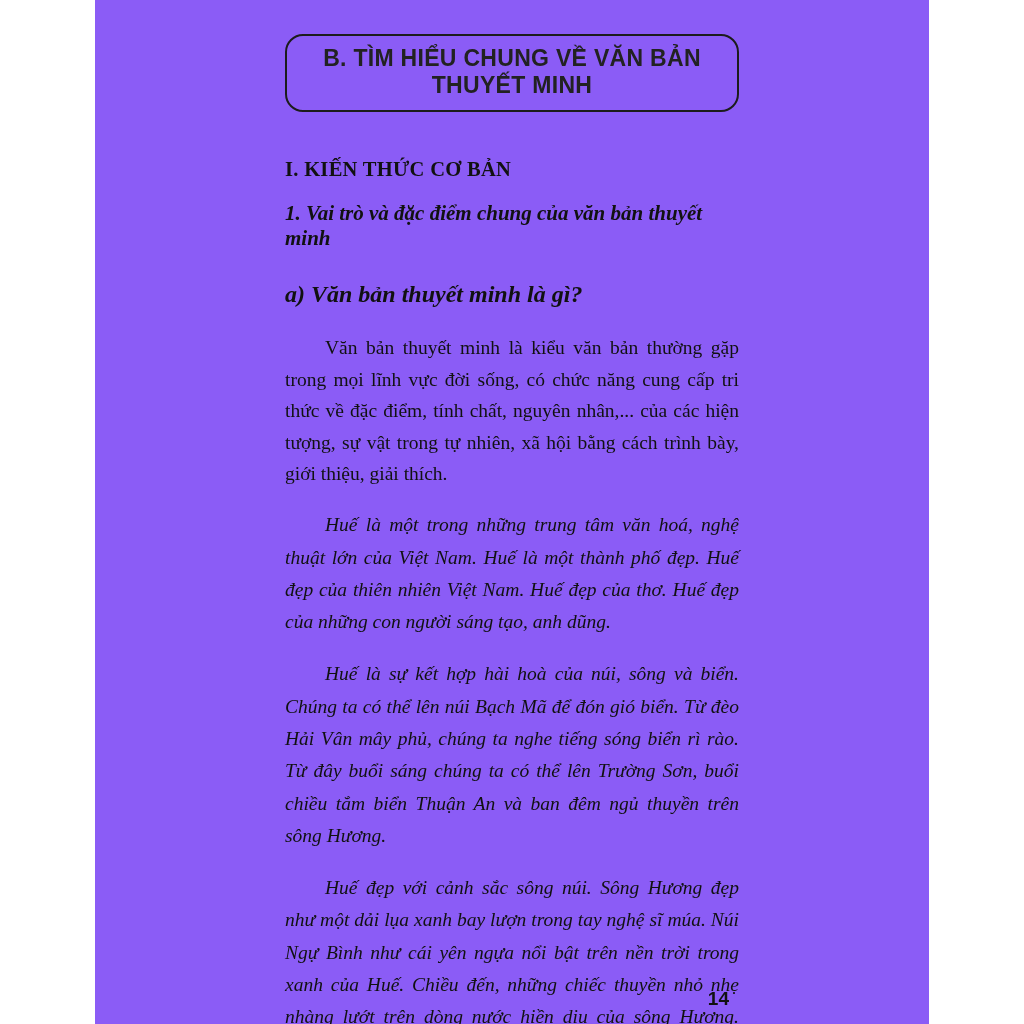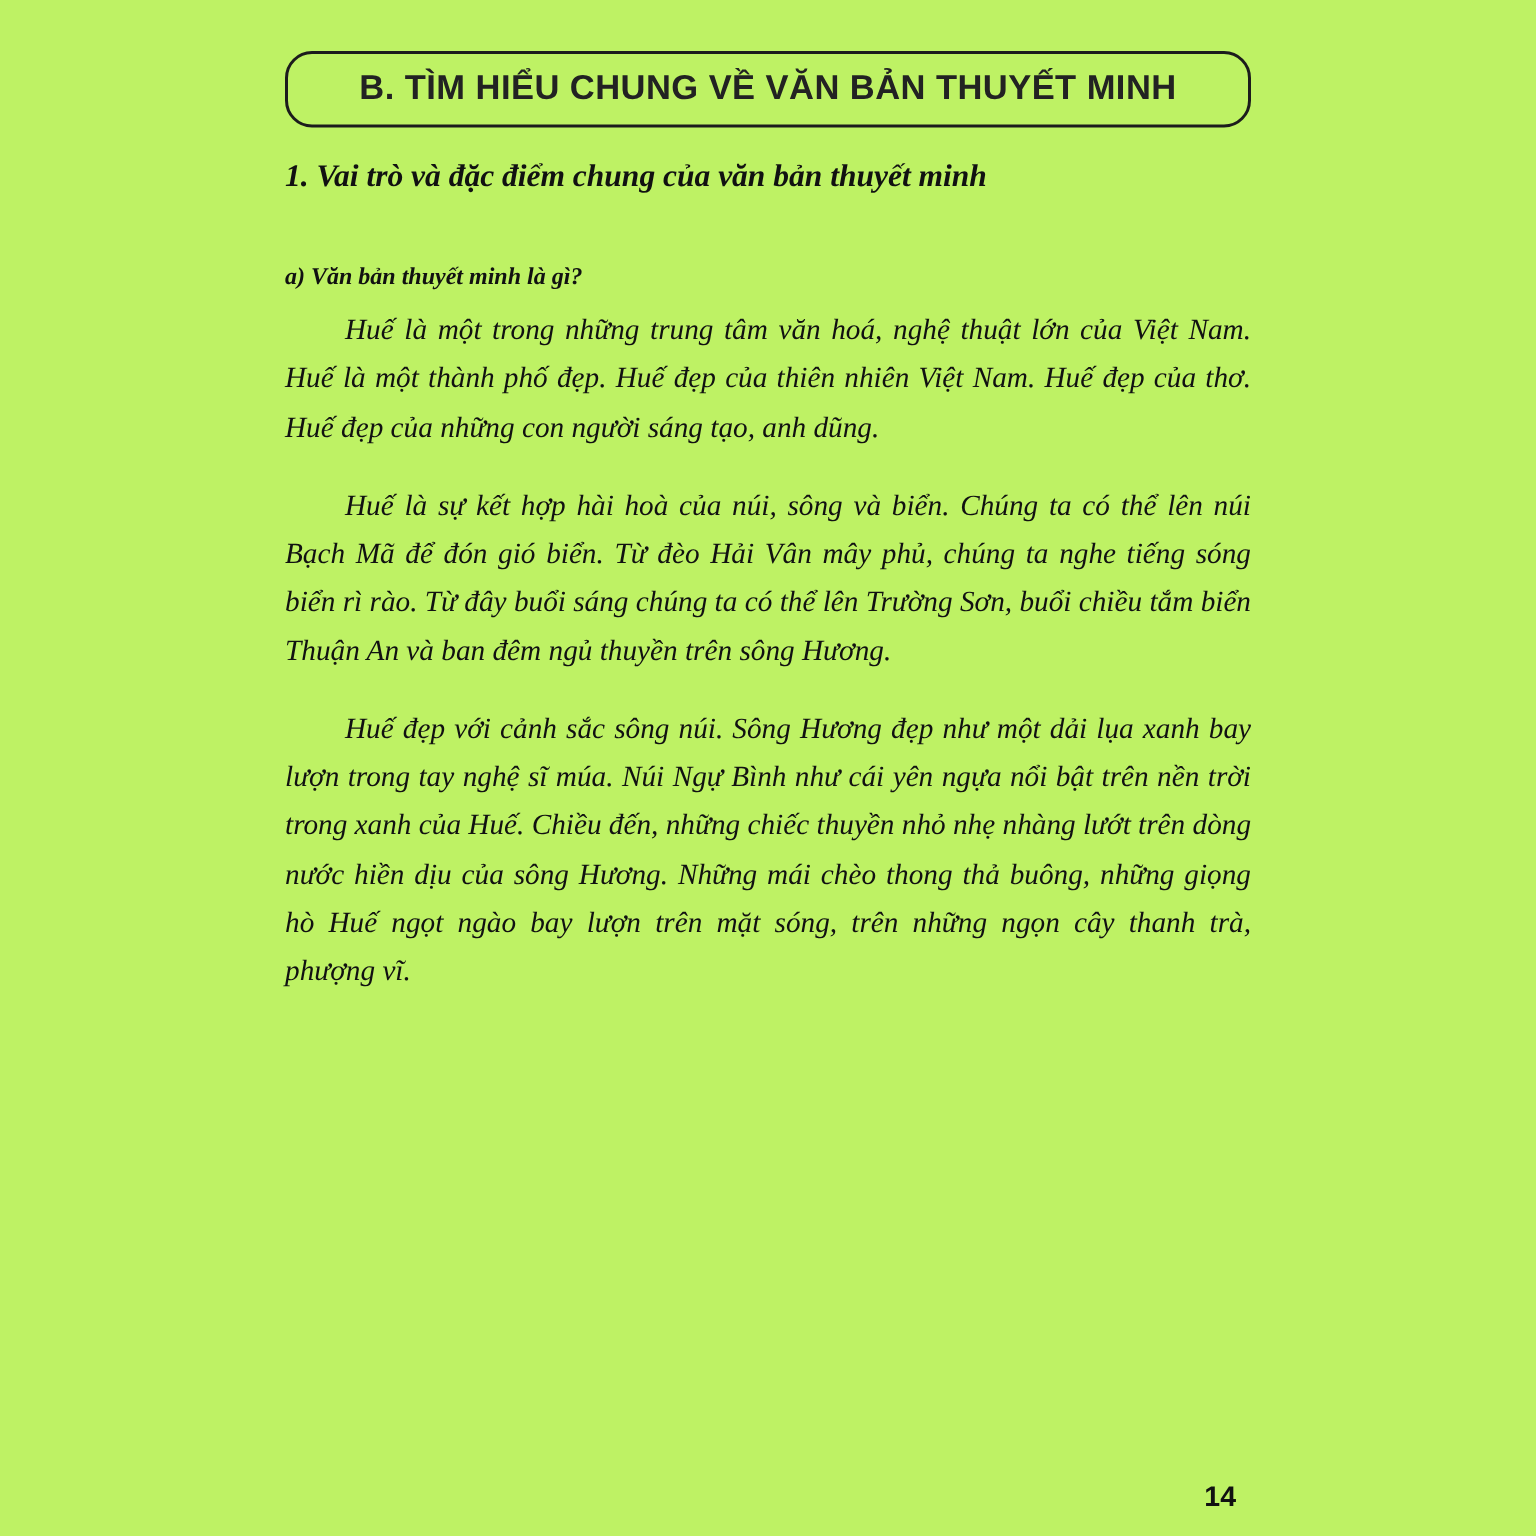--- a/index.html
+++ b/index.html
@@ -2,24 +2,24 @@
 <html><head>
 <meta charset="utf-8">
 <style>
   html, body {
     margin: 0;
     padding: 0;
     background: #ffffff;
   }
   .page {
     position: relative;
-    width: 1024px;
+    width: 834px;
     height: 1024px;
     margin: 0 auto;
-    background: #bef264;
+    background: #8b5cf6;
     color: #111111;
     font-family: "Liberation Serif", serif;
     box-sizing: border-box;
     padding: 34px 190px 1px 190px;
     overflow: hidden;
   }
   .title-box {
     border: 2.5px solid #1c1c1c;
     border-radius: 18px;
     padding: 9px 12px 11px 12px;
@@ -36,24 +36,24 @@
     font-size: 20.5px;
     letter-spacing: 0.3px;
   }
   .subsection-heading {
     margin-top: 20px;
     font-weight: bold;
     font-size: 21px;
     font-style: italic;
   }
   .question-heading {
-    margin-top: 46px;
+    margin-top: 30px;
     font-weight: bold;
     font-style: italic;
-    font-size: 16px;
+    font-size: 24px;
   }
   .body-paragraph {
     margin-top: 24px;
     font-size: 19.5px;
     line-height: 1.62;
     text-align: justify;
     text-indent: 40px;
   }
   .example-label {
     margin-top: 26px;
@@ -88,25 +88,27 @@
     color: #111111;
   }
 </style>
 </head>
 <body>
 
 <div class="page">
 
   <div class="title-box">B.  TÌM HIỂU CHUNG VỀ VĂN BẢN THUYẾT MINH</div>
 
+  <div class="section-heading">I. KIẾN THỨC CƠ BẢN</div>
 
   <div class="subsection-heading">1. Vai trò và đặc điểm chung của văn bản thuyết minh</div>
 
   <div class="question-heading">a) Văn bản thuyết minh là gì?</div>
 
+  <p class="body-paragraph">Văn bản thuyết minh là kiểu văn bản thường gặp trong mọi lĩnh vực đời sống, có chức năng cung cấp tri thức về đặc điểm, tính chất, nguyên nhân,... của các hiện tượng, sự vật trong tự nhiên, xã hội bằng cách trình bày, giới thiệu, giải thích.</p>
 
 
 
   <p class="example-paragraph">Huế là một trong những trung tâm văn hoá, nghệ thuật lớn của Việt Nam. Huế là một thành phố đẹp. Huế đẹp của thiên nhiên Việt Nam. Huế đẹp của thơ. Huế đẹp của những con người sáng tạo, anh dũng.</p>
 
   <p class="example-paragraph">Huế là sự kết hợp hài hoà của núi, sông và biển. Chúng ta có thể lên núi Bạch Mã để đón gió biển. Từ đèo Hải Vân mây phủ, chúng ta nghe tiếng sóng biển rì rào. Từ đây buổi sáng chúng ta có thể lên Trường Sơn, buổi chiều tắm biển Thuận An và ban đêm ngủ thuyền trên sông Hương.</p>
 
   <p class="example-paragraph">Huế đẹp với cảnh sắc sông núi. Sông Hương đẹp như một dải lụa xanh bay lượn trong tay nghệ sĩ múa. Núi Ngự Bình như cái yên ngựa nổi bật trên nền trời trong xanh của Huế. Chiều đến, những chiếc thuyền nhỏ nhẹ nhàng lướt trên dòng nước hiền dịu của sông Hương. Những mái chèo thong thả buông, những giọng hò Huế ngọt ngào bay lượn trên mặt sóng, trên những ngọn cây thanh trà, phượng vĩ.</p>
 
   <div class="page-number">14</div>

